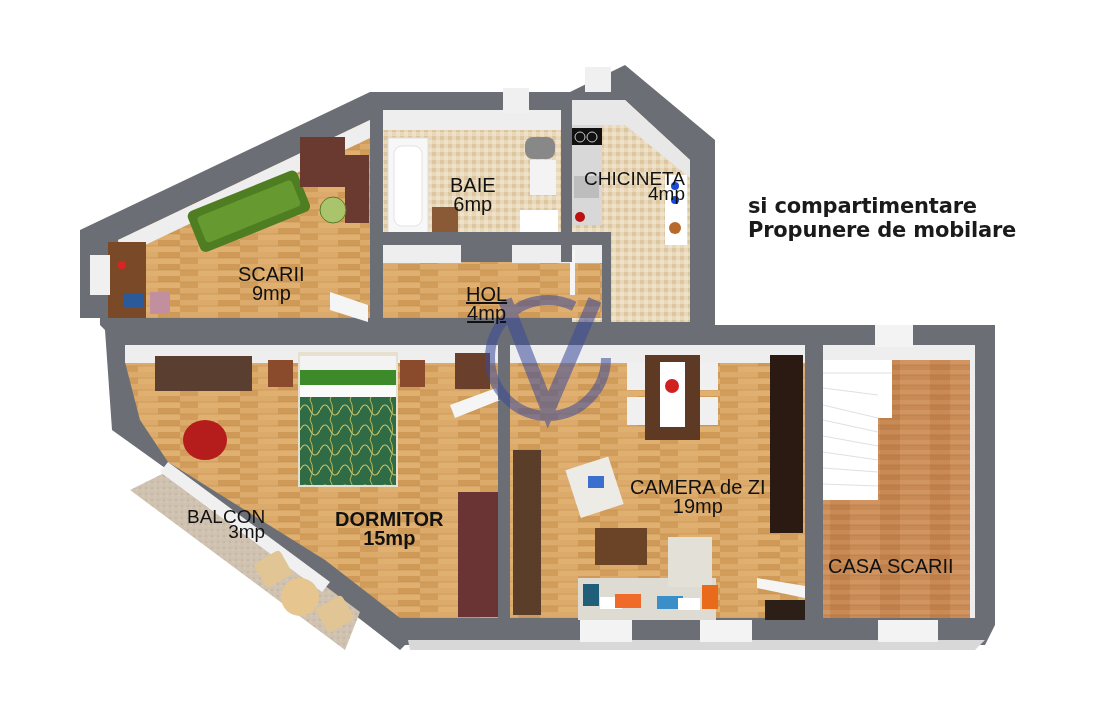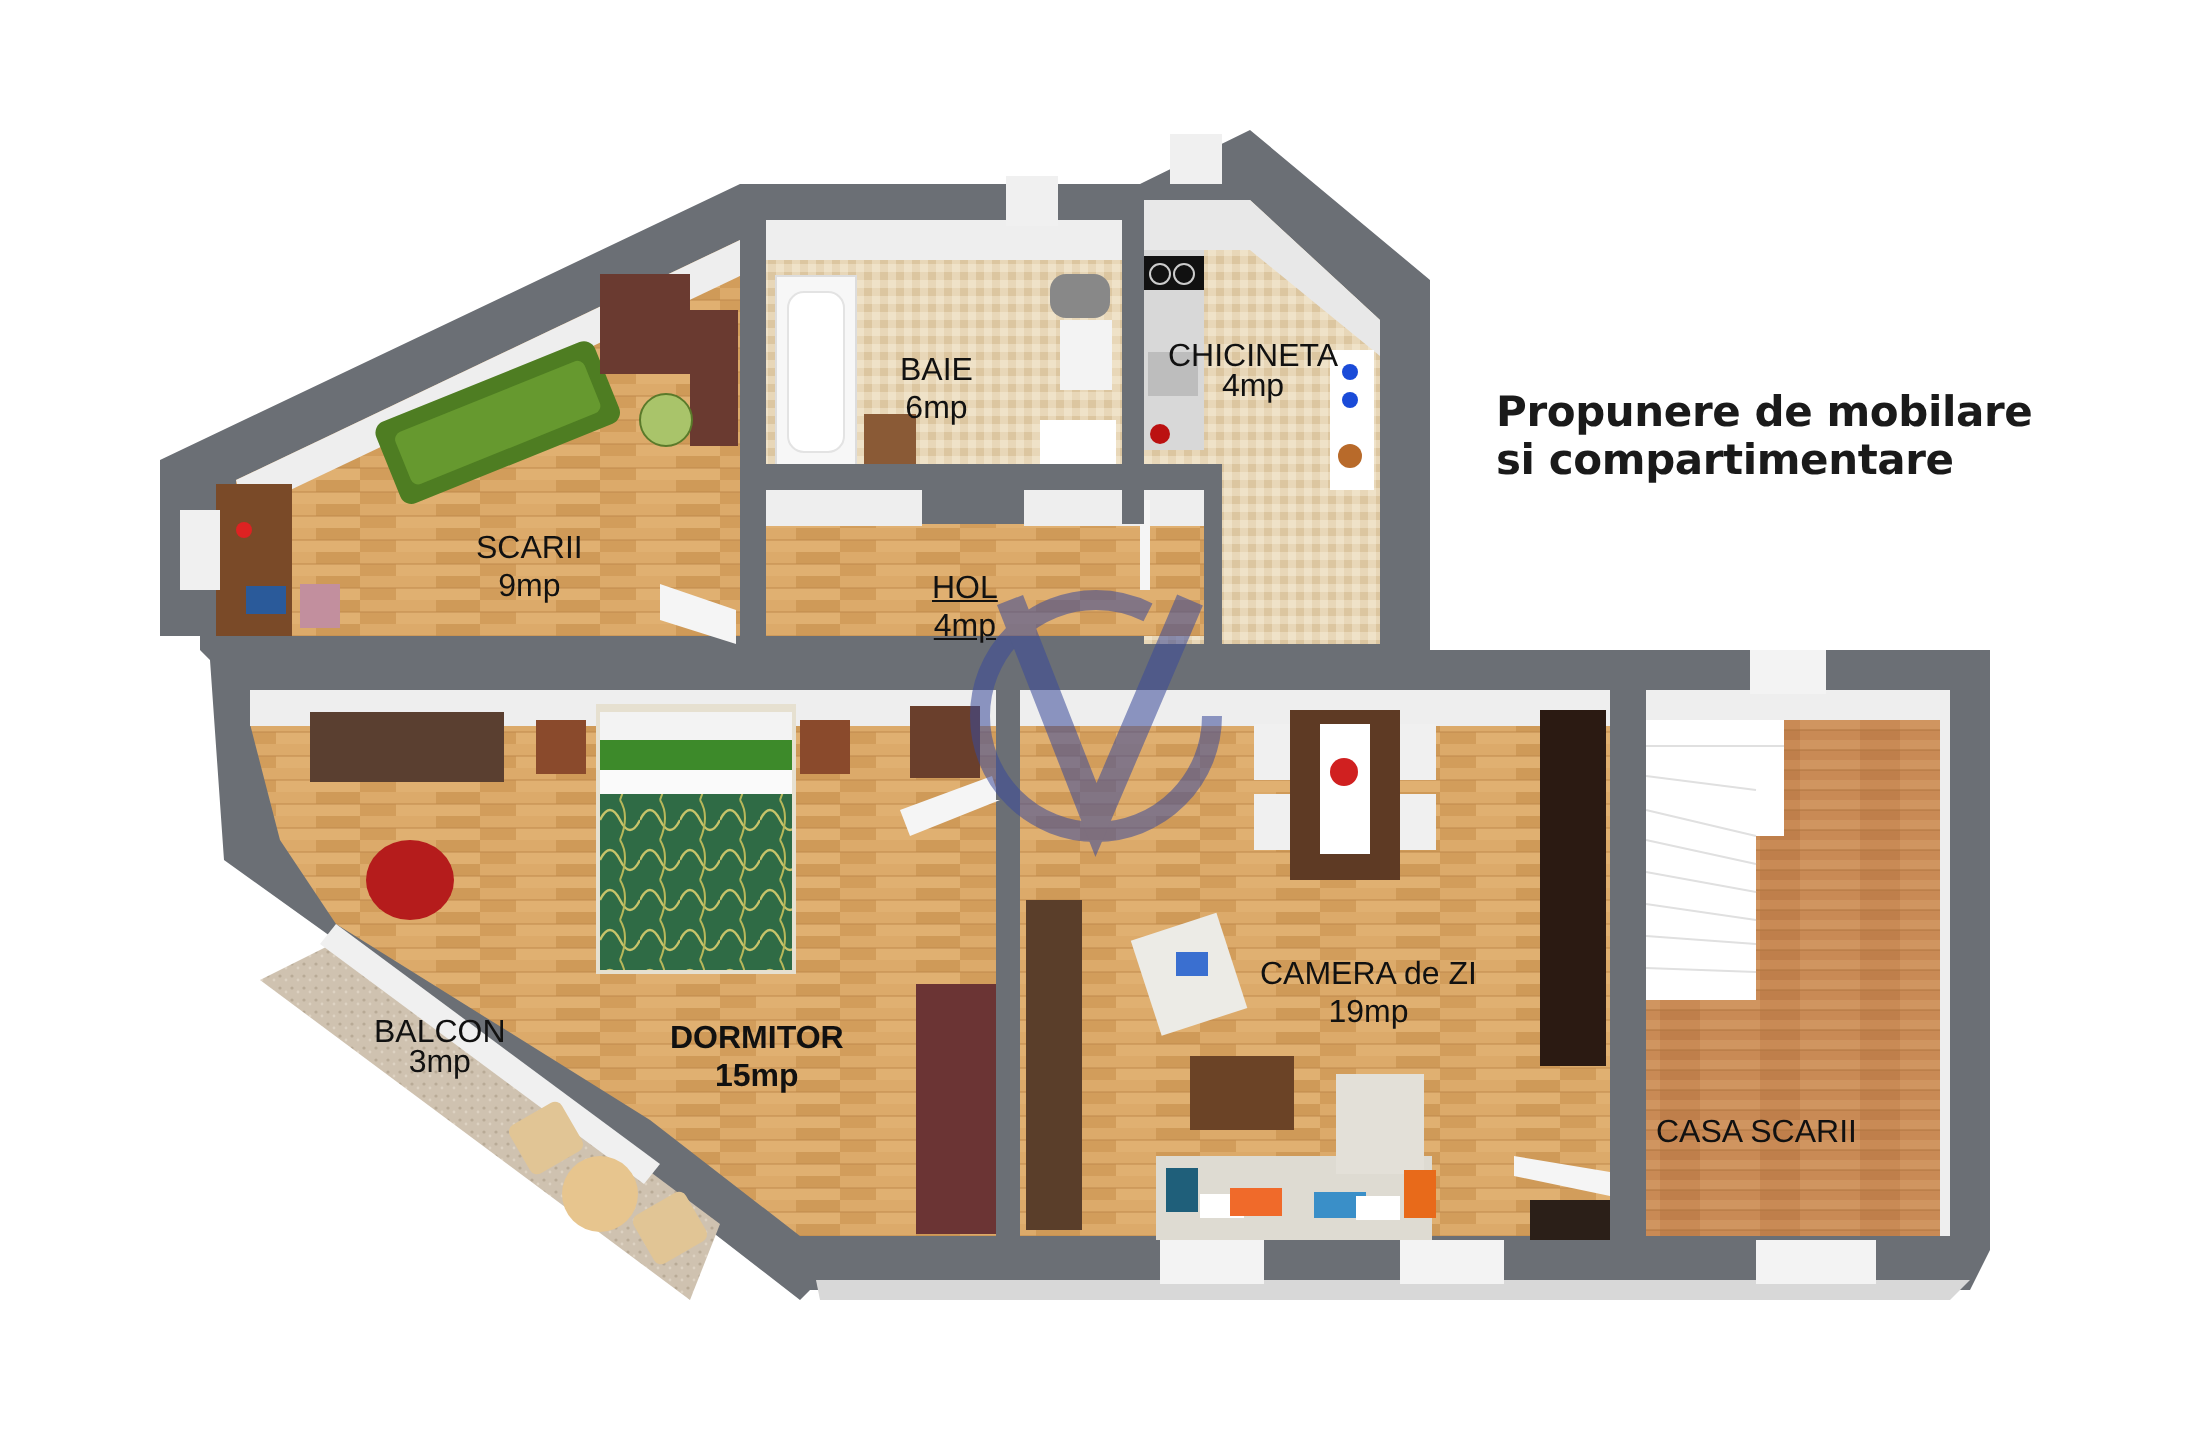--- a/index.html
+++ b/index.html
@@ -1,20 +1,20 @@
 <!DOCTYPE html>
 <html><head>
 <meta charset="utf-8">
 <style>
   html, body { margin:0; padding:0; background:#ffffff; }
   body { width:1098px; height:720px; position:relative; overflow:hidden; font-family:"Liberation Sans", sans-serif; }
   #plan { position:absolute; left:0; top:0; width:1098px; height:720px; }
-  .room-label { position:absolute; text-align:center; color:#111; font-family:"Liberation Sans", sans-serif; font-size:16px; line-height:19px; white-space:nowrap; }
+  .room-label { position:absolute; text-align:center; color:#111; font-family:"Liberation Sans", sans-serif; font-size:20px; line-height:19px; white-space:nowrap; }
   .room-label span { display:block; }
-  .room-label.small { font-size:16px; line-height:15px; }
+  .room-label.small { font-size:19px; line-height:15px;text-align:right; }
   .title { position:absolute; left:748px; top:194px; font-family:"DejaVu Sans", sans-serif; font-weight:bold; font-size:21px; line-height:24px; color:#1a1a1a; letter-spacing:-0.2px; }
   .title span { display:block; }
 </style>
 </head>
 <body>
 
 <svg id="plan" viewBox="0 0 1098 720" xmlns="http://www.w3.org/2000/svg">
   <defs>
     <pattern id="wood" width="60" height="12" patternUnits="userSpaceOnUse">
       <rect width="60" height="12" fill="#d9a462"></rect>
@@ -237,15 +237,15 @@
 </div>
 <div class="room-label" style="left:630px; top:478px;">
   <span>CAMERA de ZI</span>
   <span>19mp</span>
 </div>
 <div class="room-label" style="left:828px; top:557px;text-align:right;">
   <span>CASA SCARII</span>
 </div>
 
 <div class="title">
+  <span>si compartimentare</span>
   <span>Propunere de mobilare</span>
-  <span>si compartimentare</span>
 </div>
 
 </body></html>

